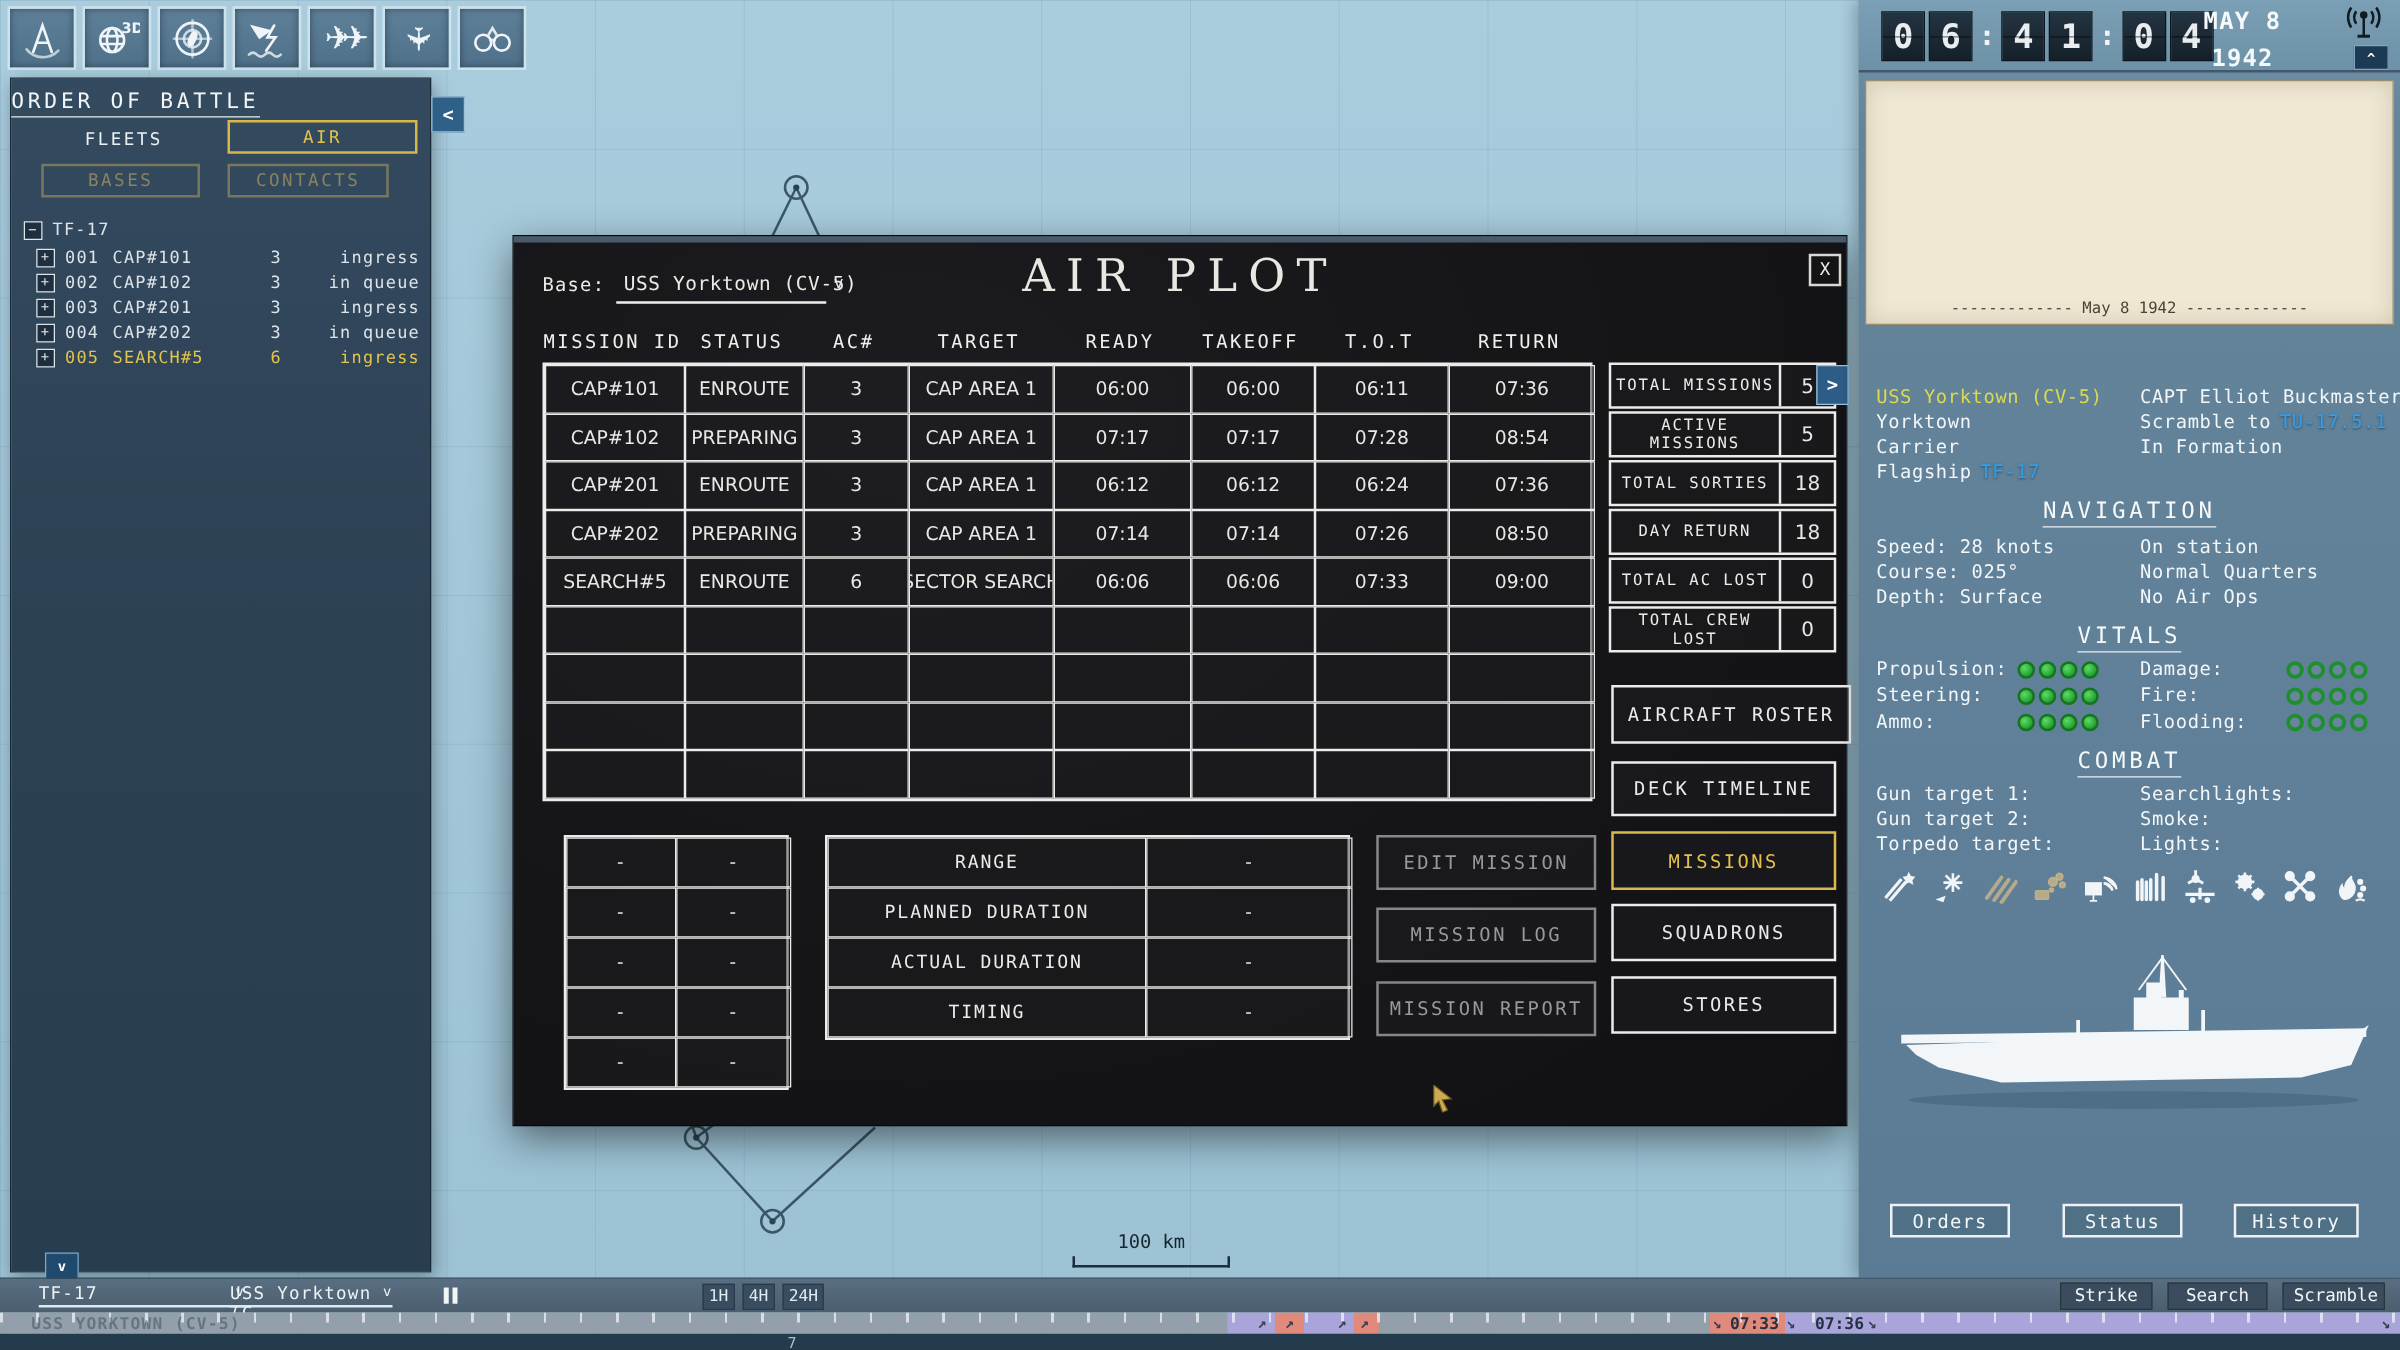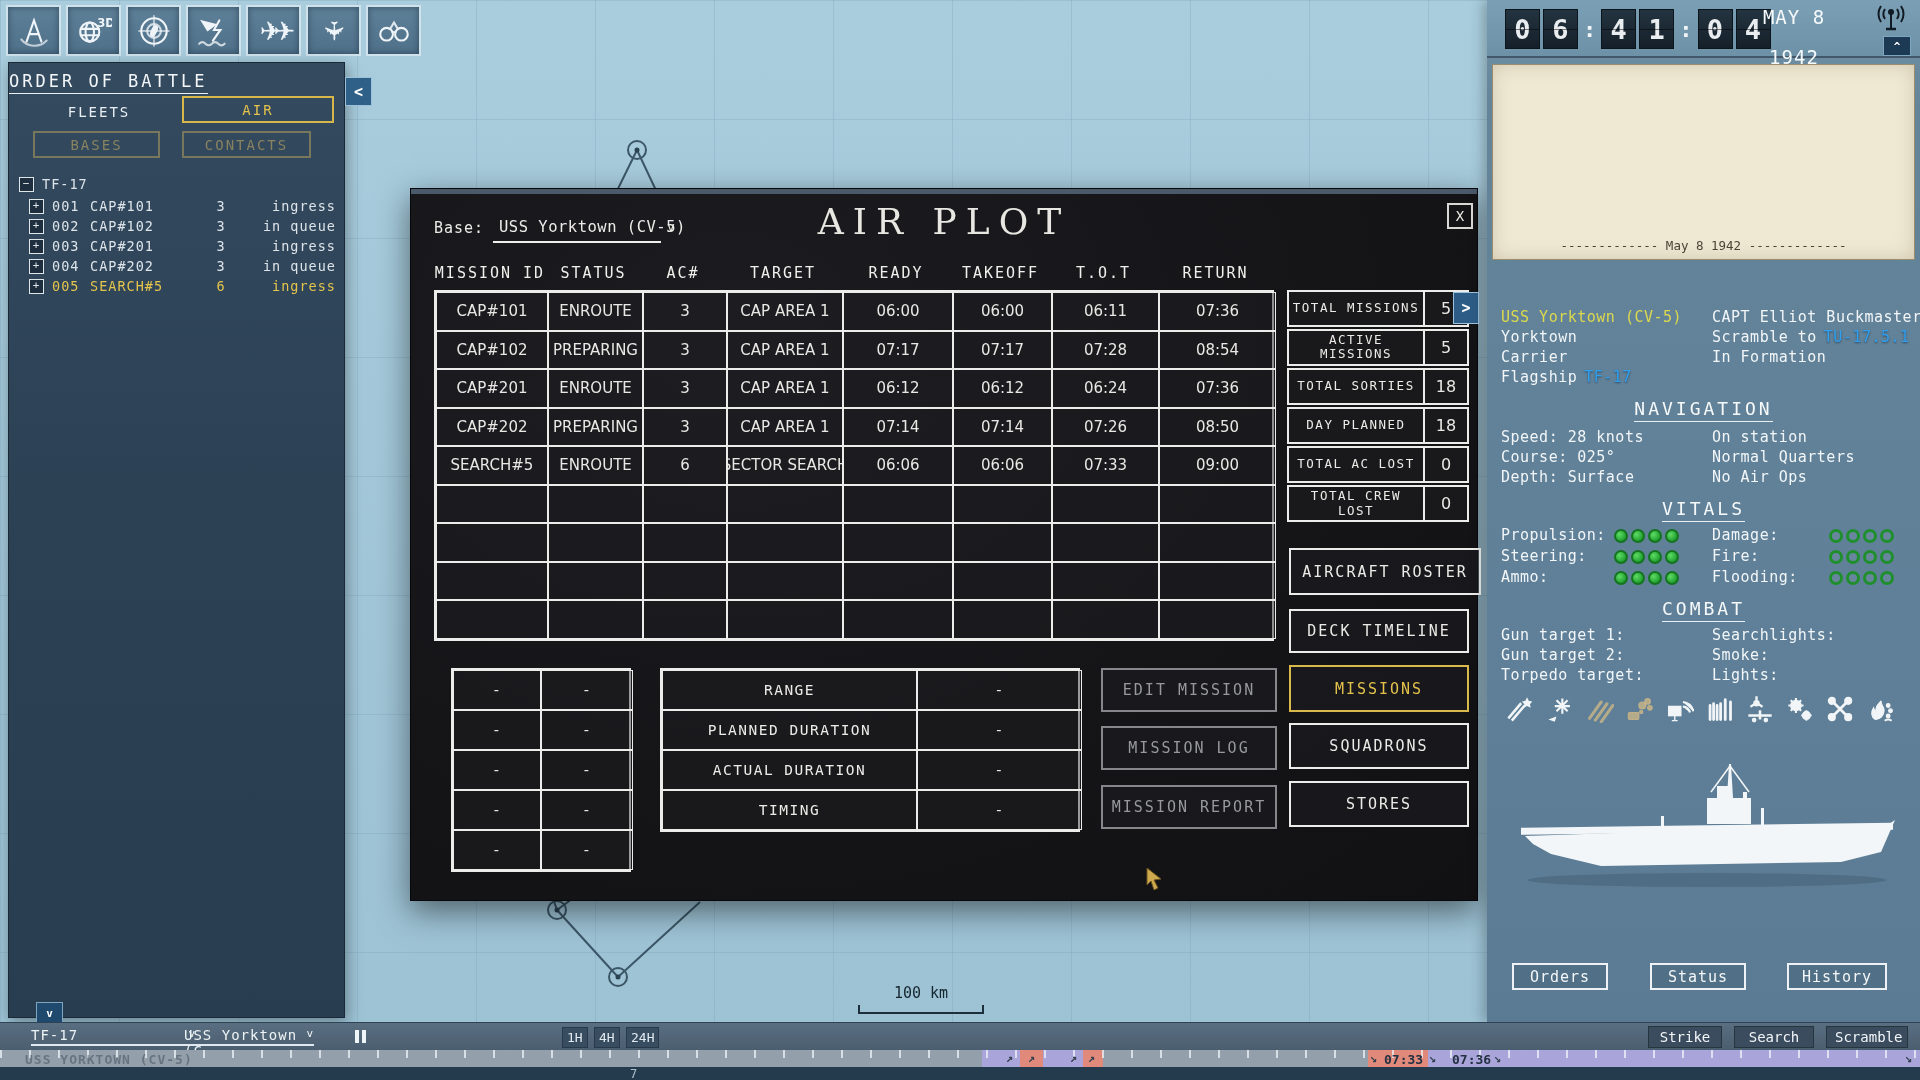--- a/index.html
+++ b/index.html
@@ -96,23 +96,23 @@
   .sidebar{left:1487px;top:0;width:433px;height:1022px;color:#f2f6f8;
        background:linear-gradient(180deg,#7495aa 0%,#648499 10%,#5f8098 60%,#5a7b93 100%);
        box-shadow:-4px 0 12px rgba(0,0,0,.25)}
   .clockbar{position:absolute;left:0;top:0;width:100%;height:58px;
        background:linear-gradient(#7ba0b5,#6d92a8);border-bottom:2px solid #42586a;box-sizing:border-box}
   .clock{position:absolute;left:18px;top:9px;display:flex;align-items:center;gap:3px}
   .digit{width:33px;height:38px;background:linear-gradient(#233440,#151f29);border:1px solid #0c141c;
        color:#e9edf0;font-size:27px;font-weight:bold;display:grid;place-items:center;position:relative}
   .digit::after{content:"";position:absolute;left:0;right:0;top:50%;height:1px;background:rgba(0,0,0,.5)}
   .colon{color:#f2f5f7;font-size:22px;font-weight:bold;margin:0 2px}
-  .dateblk{position:absolute;left:252px;top:6px;width:110px;text-align:center;font-weight:normal;
+  .dateblk{position:absolute;left:252px;top:6px;width:110px;text-align:center;font-weight:bold;
        letter-spacing:1px;color:#f6f9fa}
-  .dateblk .l1{font-size:19px}.dateblk .l2{font-size:19px;margin-top:18px}
+  .dateblk .l1{font-size:19px}.dateblk .l2{font-size:19px;margin-top:8px}
   .radio{position:absolute;left:389px;top:5px;width:30px;height:28px}
   .chevup{position:absolute;left:396px;top:36px;width:26px;height:18px;background:#1d3a55;
        border:1px solid #7fa6c0;color:#fff;display:grid;place-items:center;font-size:11px;font-weight:bold}
   .paper{position:absolute;left:5px;top:64px;width:423px;height:196px;background:#efe8d3;
        border:1px solid #9a8d6e;box-shadow:inset 0 0 18px rgba(120,105,70,.25);box-sizing:border-box}
   .paper .foot{position:absolute;bottom:6px;width:100%;text-align:center;font-size:12.5px;color:#4a4436}
   .sec-title{position:absolute;width:100%;text-align:center;font-size:18px;letter-spacing:3px;color:#f6f9fa}
   .srow{position:absolute;font-size:15px;letter-spacing:.5px;white-space:nowrap;color:#f2f6f8}
   .yel{color:#ddd94e}.lnk{color:#2f9fee;text-shadow:0 1px 2px rgba(0,25,50,.55);margin-left:7px}
   .pips{display:inline-flex;gap:3px;vertical-align:middle}
@@ -387,21 +387,21 @@
     </div>
     <div class="tbox">
       <div class="tl">ACTIVE MISSIONS</div>
       <div class="tv chalk">5</div>
     </div>
     <div class="tbox">
       <div class="tl">TOTAL SORTIES</div>
       <div class="tv chalk">18</div>
     </div>
     <div class="tbox">
-      <div class="tl">DAY PLANNED</div>
+      <div class="tl">DAY RETURN</div>
       <div class="tv chalk">18</div>
     </div>
     <div class="tbox">
       <div class="tl">TOTAL AC LOST</div>
       <div class="tv chalk">0</div>
     </div>
     <div class="tbox">
       <div class="tl">TOTAL CREW LOST</div>
       <div class="tv chalk">0</div>
     </div>

